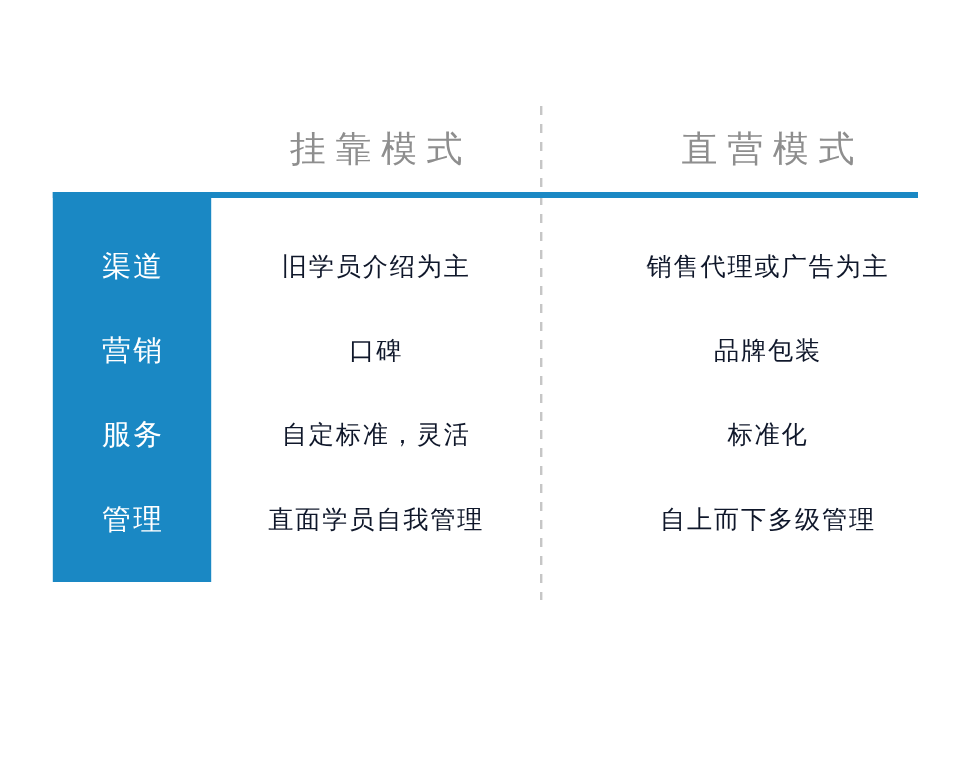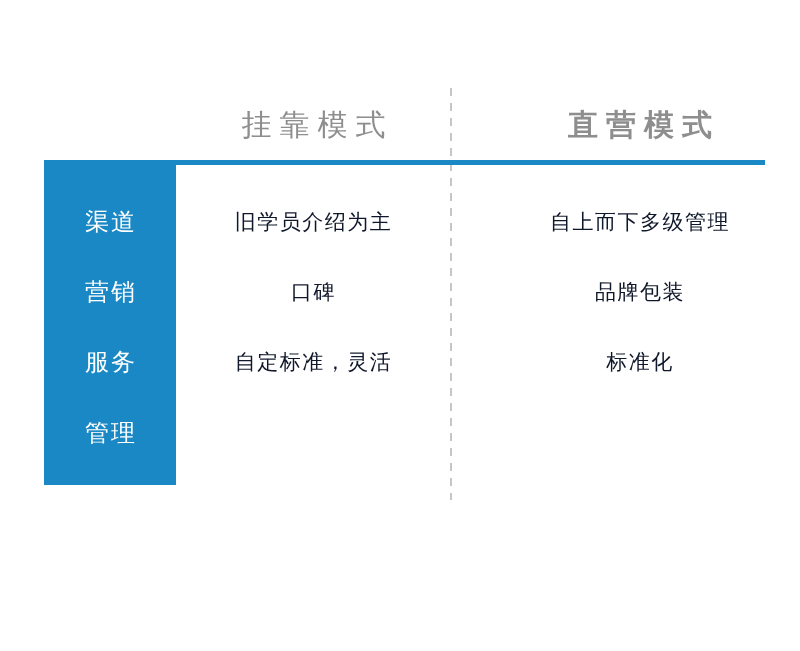--- a/index.html
+++ b/index.html
@@ -35,21 +35,21 @@
     top: 106px;
     font-size: 30px;
     line-height: 38px;
     color: #8e8e8e;
     letter-spacing: 8px;
     text-indent: 8px;
     text-align: center;
     white-space: nowrap;
   }
   .col-header-left  { left: 176px; width: 275px; }
-  .col-header-right { left: 480px; width: 320px; font-weight: bold; }
+  .col-header-right { left: 480px; width: 320px; }
   
   .top-rule {
     position: absolute;
     left: 44px;
     top: 160px;
     width: 721px;
     height: 5px;
     background: #1a88c4;
   }
   
@@ -106,35 +106,37 @@
   <div class="col-header col-header-right">直营模式</div>
 
   <div class="top-rule"></div>
 
   <div class="label-panel"></div>
 
   <div class="row row-0">
     <div class="row-label">渠道</div>
     <div class="cell cell-left">旧学员介绍为主</div>
     <div class="col-gap"></div>
-    <div class="cell cell-right">自上而下多级管理</div>
+    <div class="cell cell-right">销售代理或广告为主</div>
   </div>
 
   <div class="row row-2">
     <div class="row-label">服务</div>
     <div class="cell cell-left">自定标准，灵活</div>
     <div class="col-gap"></div>
     <div class="cell cell-right">标准化</div>
   </div>
 
   <div class="row row-1">
     <div class="row-label">营销</div>
     <div class="cell cell-left">口碑</div>
     <div class="col-gap"></div>
     <div class="cell cell-right">品牌包装</div>
   </div>
 
   <div class="row row-3">
     <div class="row-label">管理</div>
+    <div class="cell cell-left">直面学员自我管理</div>
     <div class="col-gap"></div>
+    <div class="cell cell-right">自上而下多级管理</div>
   </div>
 
 </div>
 
 </body></html>

